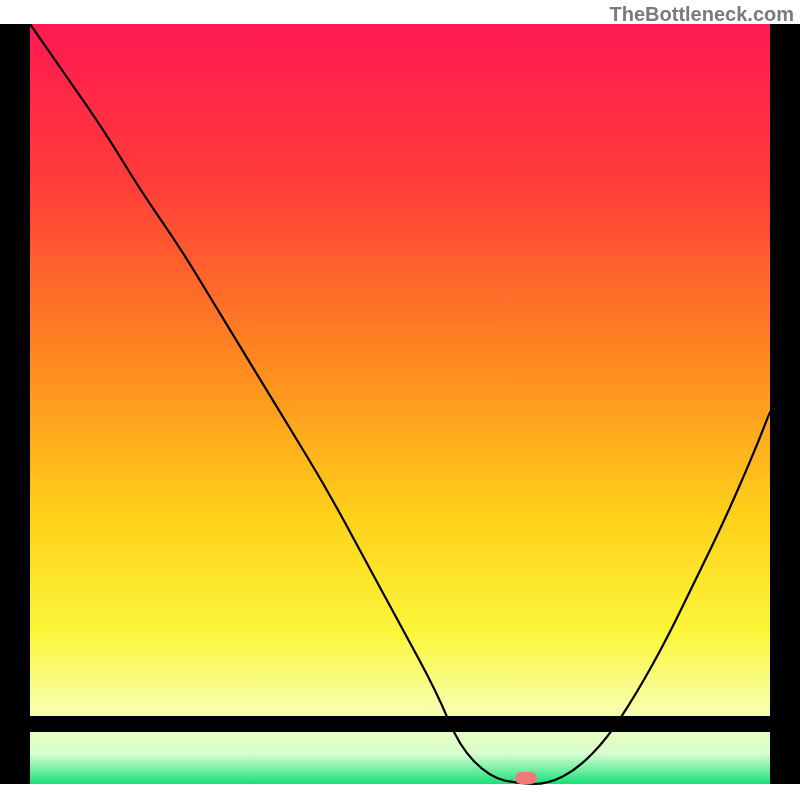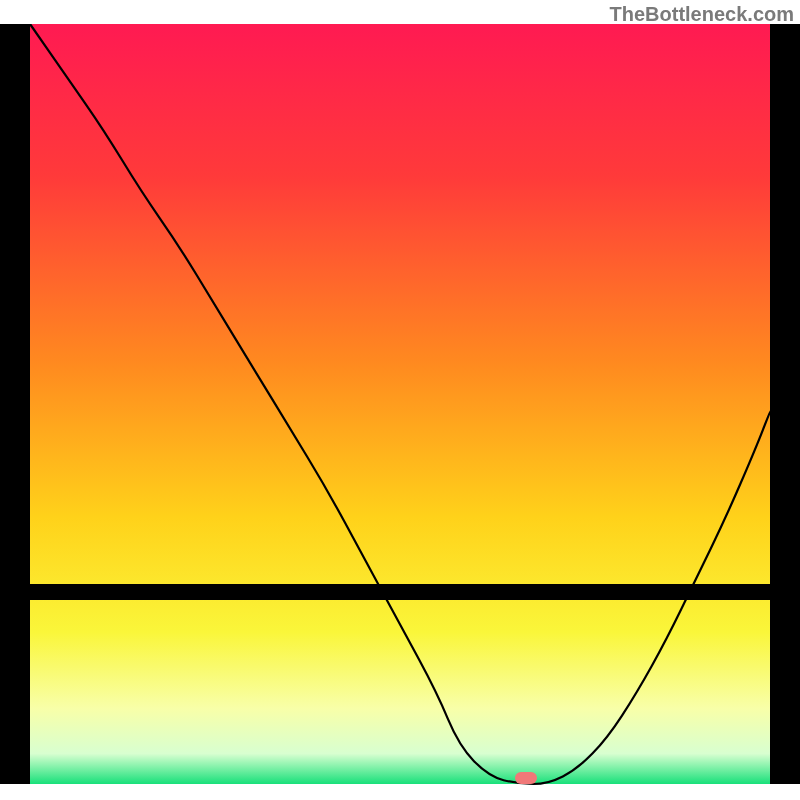--- a/index.html
+++ b/index.html
@@ -6,21 +6,21 @@
   margin: 0;
   padding: 0;
   background: #fff;
   width: 800px;
   height: 800px;
   overflow: hidden;
 }
 .wrap {
   position: relative;
   width: 800px;
-  height: 600px;
+  height: 732px;
 }
 .attribution {
   position: absolute;
   top: 3px;
   right: 6px;
   font-family: Arial, Helvetica, sans-serif;
   font-size: 20px;
   font-weight: 600;
   color: #7a7a7a;
   z-index: 20;

